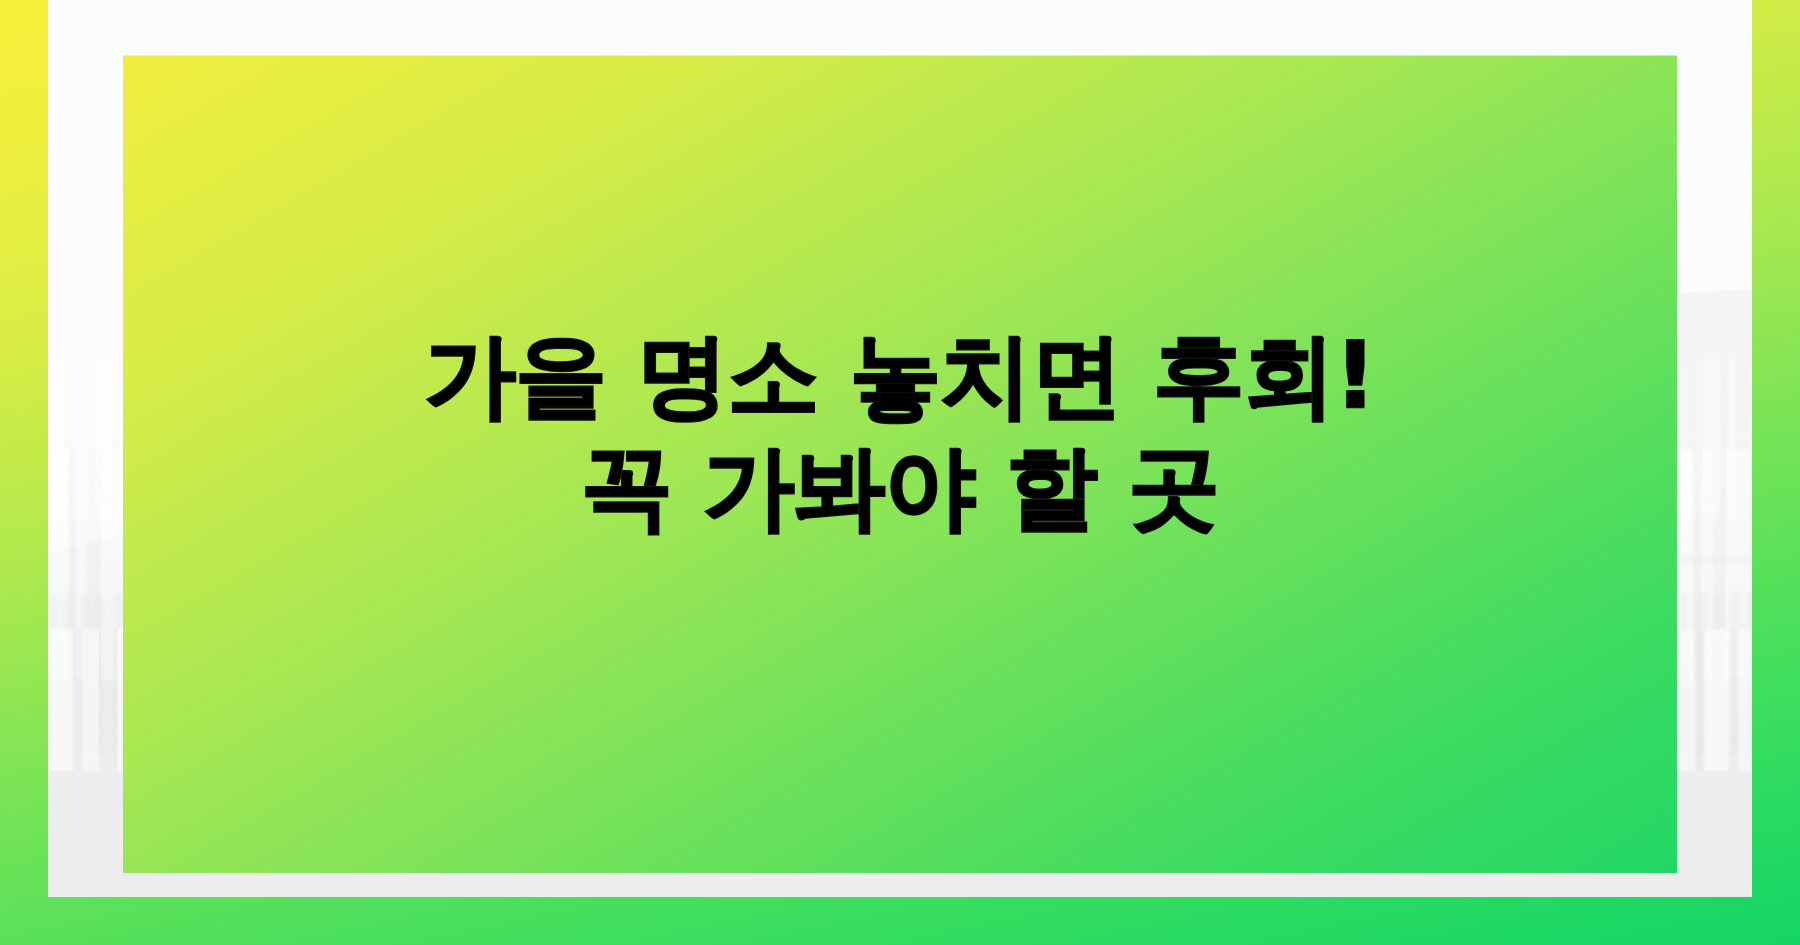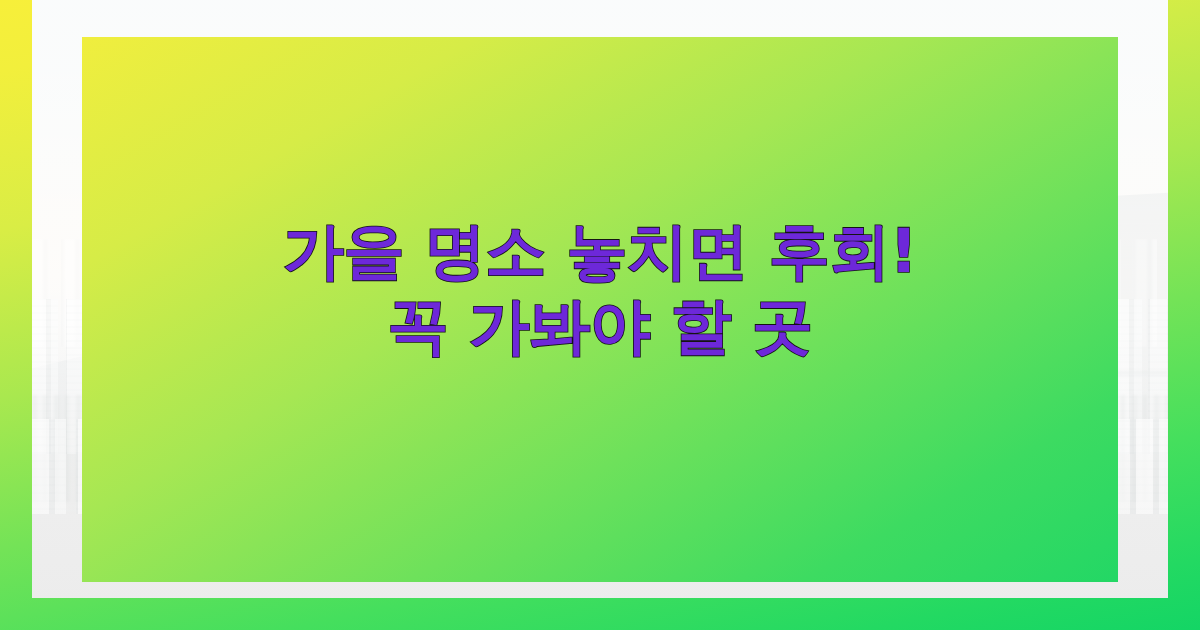--- a/index.html
+++ b/index.html
@@ -239,21 +239,21 @@
     display: flex;
     align-items: center;
     justify-content: center;
     z-index: 4;
   }
   .headline {
     width: 640px;
     margin: 0;
     padding: 0 0 22px 0;
     text-align: center;
-    color: #6d28d9;
+    color: #000000;
     font-family: "DejaVu Sans", "Liberation Sans", sans-serif;
     font-weight: 700;
     font-size: 61px;
     line-height: 1.23;
     letter-spacing: -0.5px;
     word-break: keep-all;
     -webkit-text-stroke: 1.6px #141414;
     paint-order: stroke fill;
   }
 </style>

